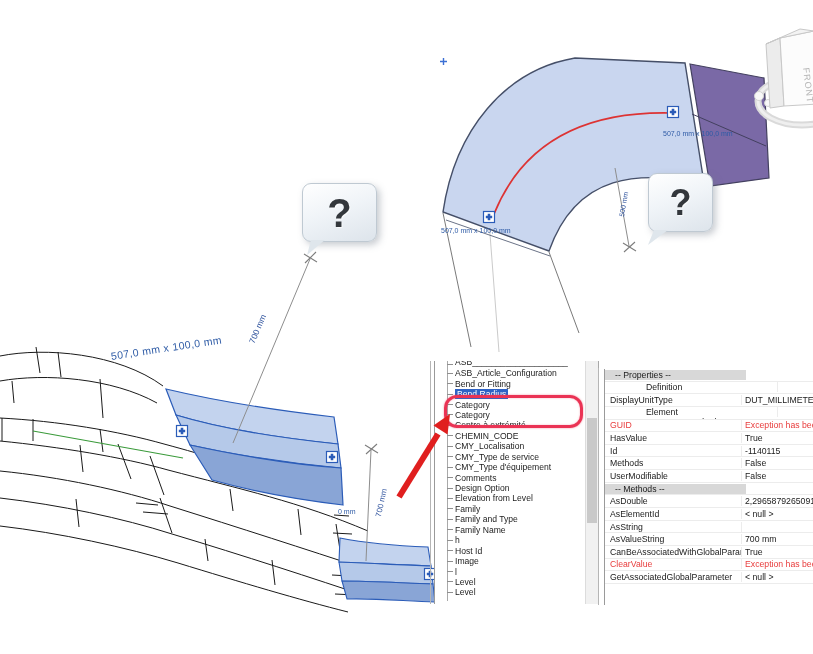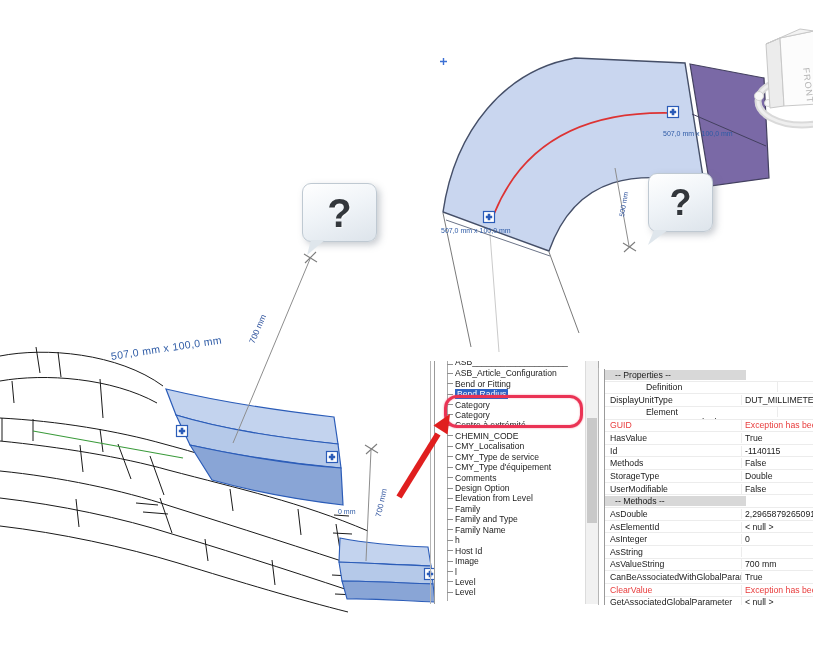--- a/index.html
+++ b/index.html
@@ -278,41 +278,33 @@
       </div>
       <div class="prow">
         <span class="pname">Id</span>
         <span class="pvalue">-1140115</span>
       </div>
       <div class="prow">
         <span class="pname">Methods</span>
         <span class="pvalue">False</span>
       </div>
       <div class="prow">
-        <span class="pname">StorageType</span>
-        <span class="pvalue">Double</span>
-      </div>
-      <div class="prow">
         <span class="pname">UserModifiable</span>
         <span class="pvalue">False</span>
       </div>
       <div class="prow phead">
         <span class="pname">-- Methods --</span>
       </div>
       <div class="prow">
         <span class="pname">AsDouble</span>
         <span class="pvalue">2,29658792650919</span>
       </div>
       <div class="prow">
         <span class="pname">AsElementId</span>
         <span class="pvalue">&lt; null &gt;</span>
-      </div>
-      <div class="prow">
-        <span class="pname">AsInteger</span>
-        <span class="pvalue">0</span>
       </div>
       <div class="prow">
         <span class="pname">AsString</span>
         <span class="pvalue"></span>
       </div>
       <div class="prow">
         <span class="pname">AsValueString</span>
         <span class="pvalue">700 mm</span>
       </div>
       <div class="prow">

